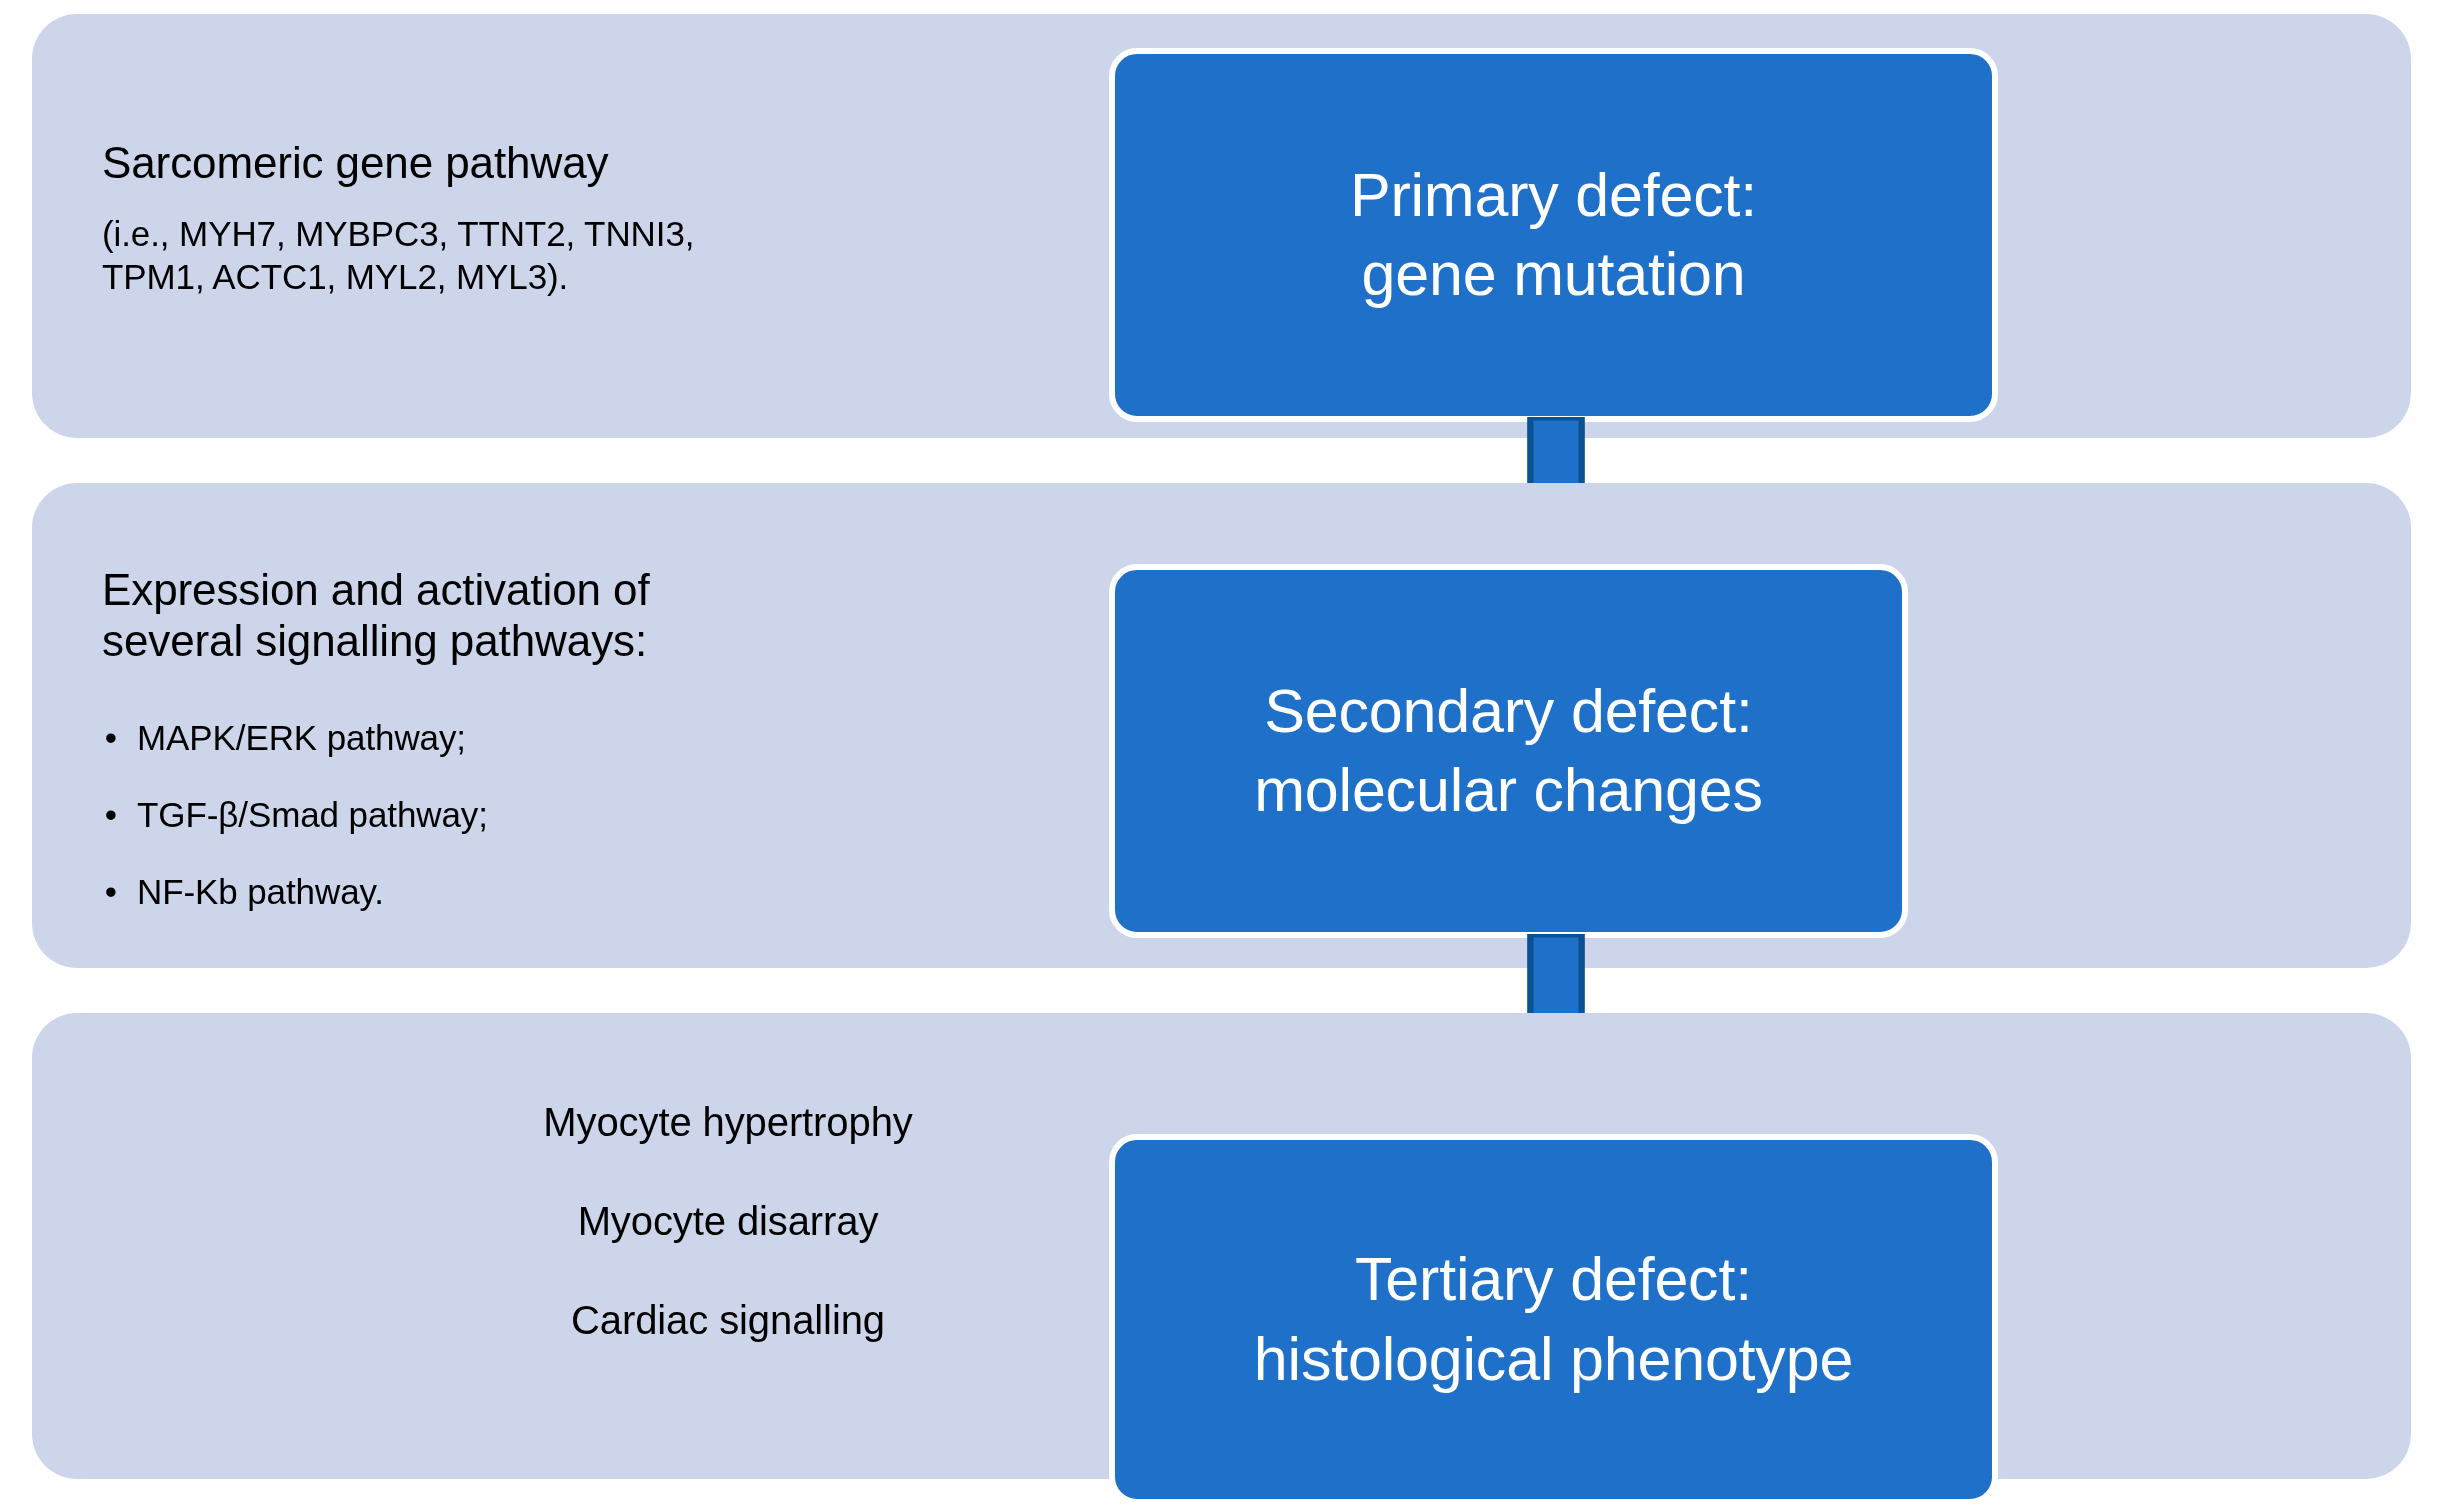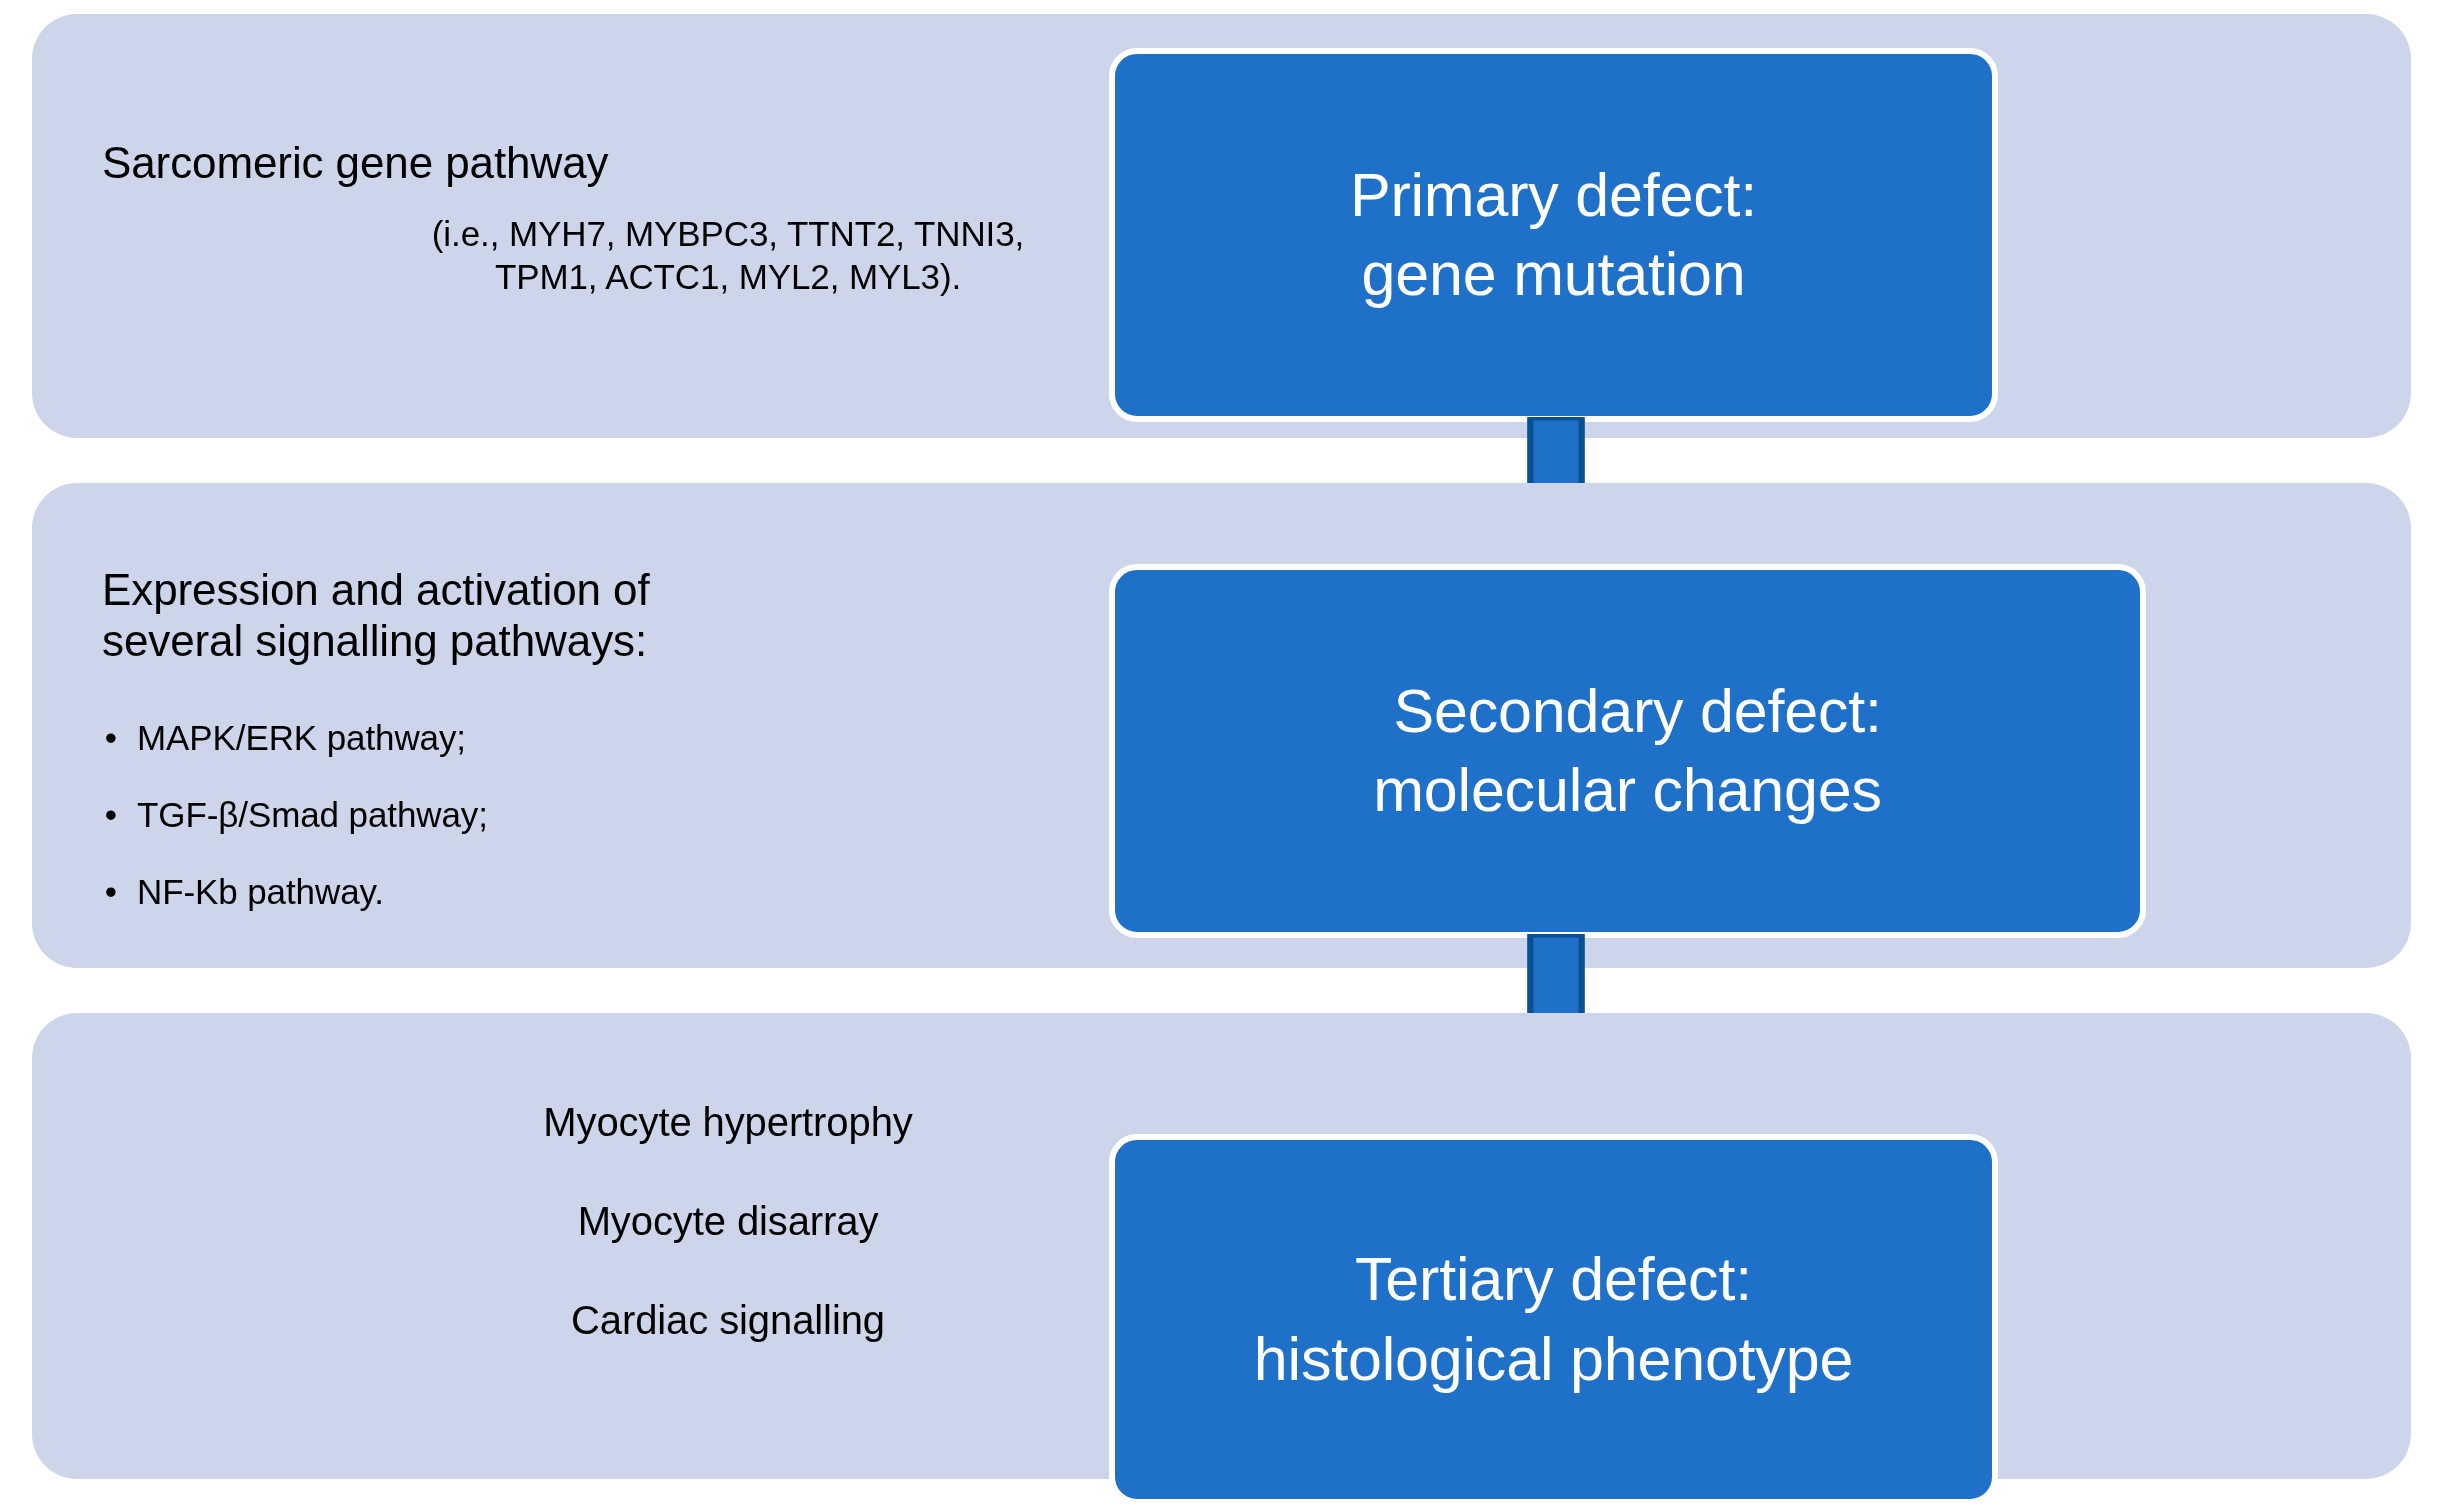--- a/index.html
+++ b/index.html
@@ -113,21 +113,21 @@
   }
 </style>
 </head>
 <body>
 
 <div id="diagram">
 
   <div class="panel" style="left:32px; top:14px; width:2379px; height:424px;">
     <div class="panel-text" style="top:123px;">
       <div class="p-heading">Sarcomeric gene pathway</div>
-      <div class="p-sub" style="margin-top:25px;text-align:center;">(i.e., MYH7, MYBPC3, TTNT2, TNNI3,
+      <div class="p-sub" style="margin-top:25px;">(i.e., MYH7, MYBPC3, TTNT2, TNNI3,
 TPM1, ACTC1, MYL2, MYL3).</div>
     </div>
   </div>
 
   <div class="stage-box" style="left:1109px; top:48px; width:889px; height:374px;">
     <div class="stage-label">Primary defect:
 gene mutation</div>
   </div>
 
   <div class="arrow" style="left:1498px; top:417px; width:116px; height:152px;">
@@ -150,21 +150,21 @@
           <span>TGF-β/Smad pathway;</span>
         </li>
         <li>
           <span class="bullet-dot">•</span>
           <span>NF-Kb pathway.</span>
         </li>
       </ul>
     </div>
   </div>
 
-  <div class="stage-box" style="left:1109px; top:564px; width:1037px; height:374px;text-align:right;">
+  <div class="stage-box" style="left:1109px; top:564px; width:799px; height:374px;">
     <div class="stage-label">Secondary defect:
 molecular changes</div>
   </div>
 
   <div class="arrow" style="left:1498px; top:934px; width:116px; height:152px;">
     <svg width="116" height="152" viewBox="0 0 165 215">
       <polygon points="46,0 119,0 119,142 160,142 82.5,212 5,142 46,142" fill="#1f70c8" stroke="#0a5193" stroke-width="9" stroke-linejoin="miter"></polygon>
     </svg>
   </div>
 

